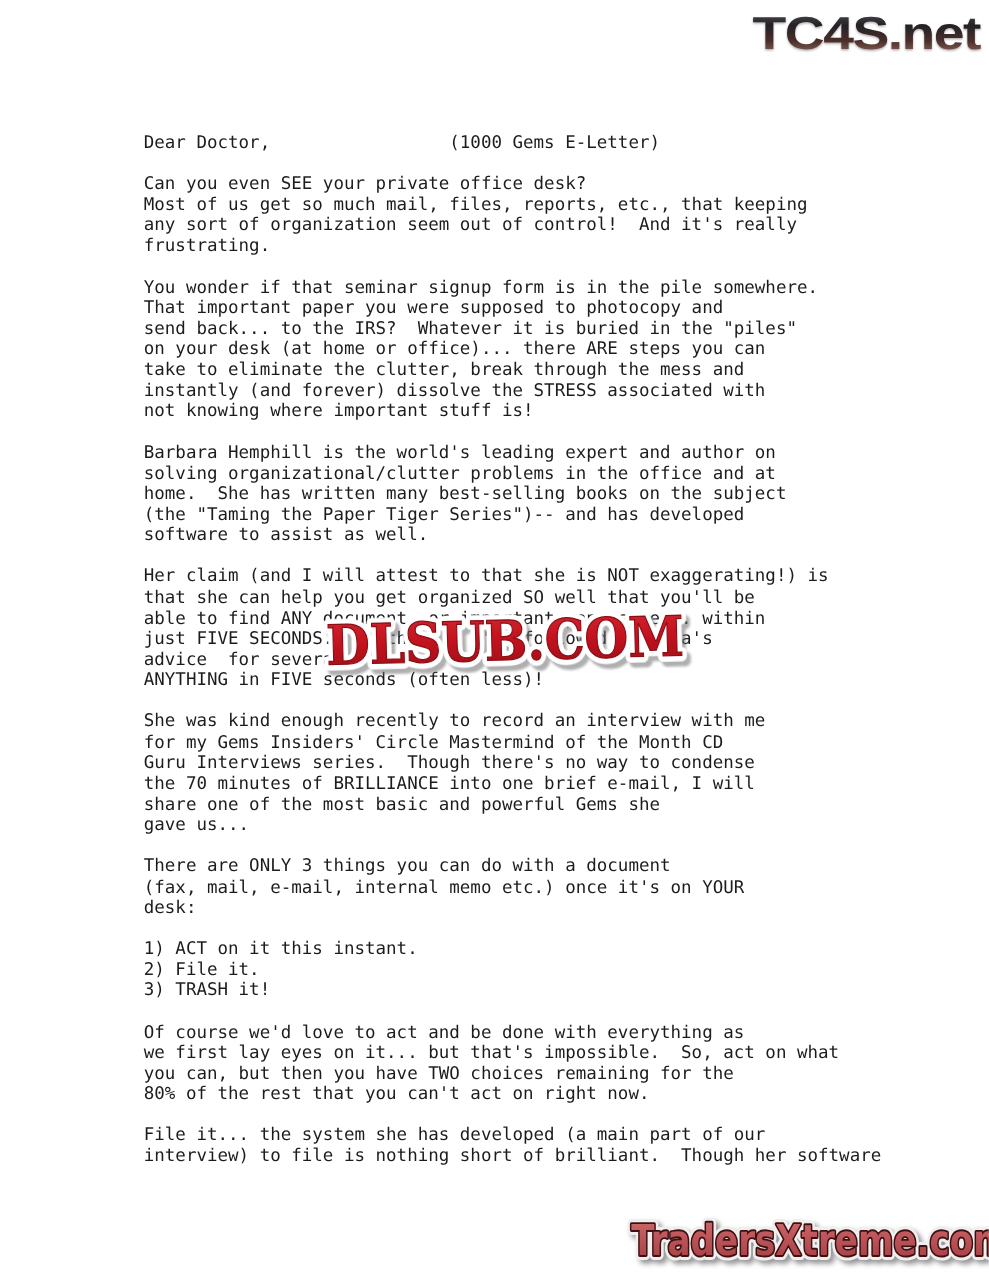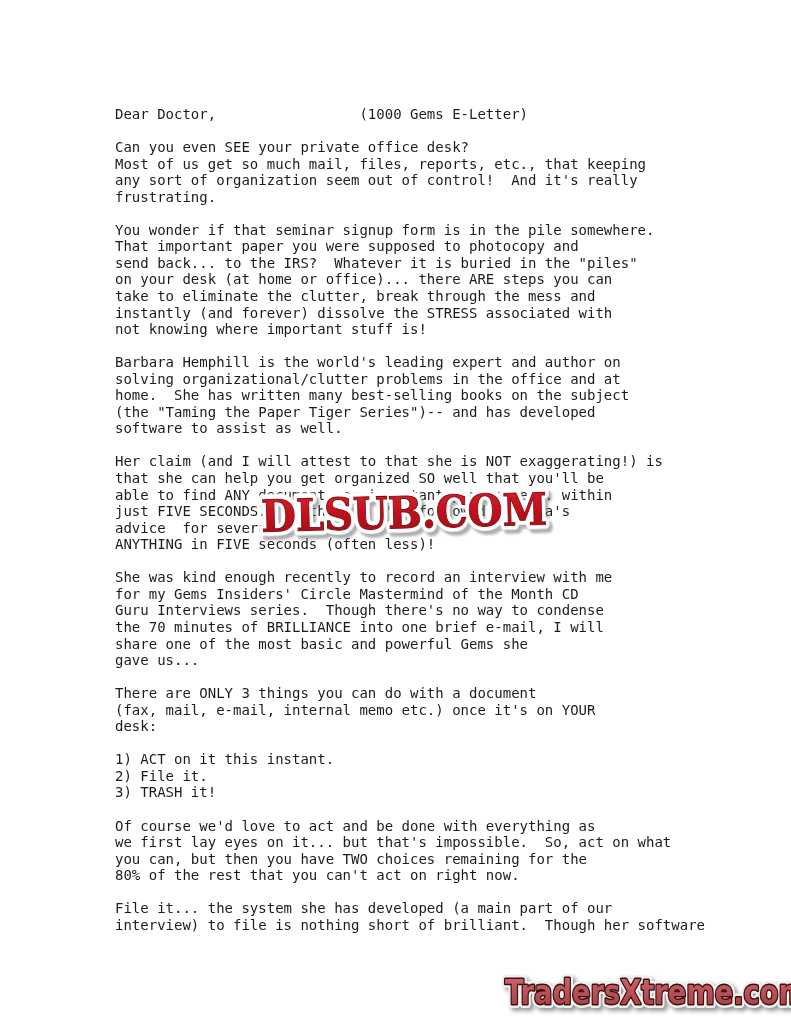--- a/index.html
+++ b/index.html
@@ -30,20 +30,33 @@
     font-weight:bold;
     letter-spacing:-1px;
   }
   .wm-text{font-weight:bold;}
 </style>
 </head>
 <body>
 
 <div class="page">
 
+  <div class="logo-wrap">
+    <svg width="190" height="42" viewBox="0 0 190 42">
+      <defs>
+        <linearGradient id="logoGrad" x1="0" y1="0" x2="0" y2="1">
+          <stop offset="0%" stop-color="#5b595e"></stop>
+          <stop offset="35%" stop-color="#232126"></stop>
+          <stop offset="65%" stop-color="#4a2e2a"></stop>
+          <stop offset="100%" stop-color="#a4756a"></stop>
+        </linearGradient>
+      </defs>
+      <text class="logo-text" x="95" y="34" text-anchor="middle" font-size="37" fill="url(#logoGrad)" textLength="182" lengthAdjust="spacingAndGlyphs" style="filter:drop-shadow(0 1px 1px rgba(0,0,0,0.35));">TC4S.net</text>
+    </svg>
+  </div>
 
   <pre class="letter">Dear Doctor,                 (1000 Gems E-Letter)
 
 Can you even SEE your private office desk?
 Most of us get so much mail, files, reports, etc., that keeping
 any sort of organization seem out of control!  And it's really
 frustrating.
 
 You wonder if that seminar signup form is in the pile somewhere.
 That important paper you were supposed to photocopy and

